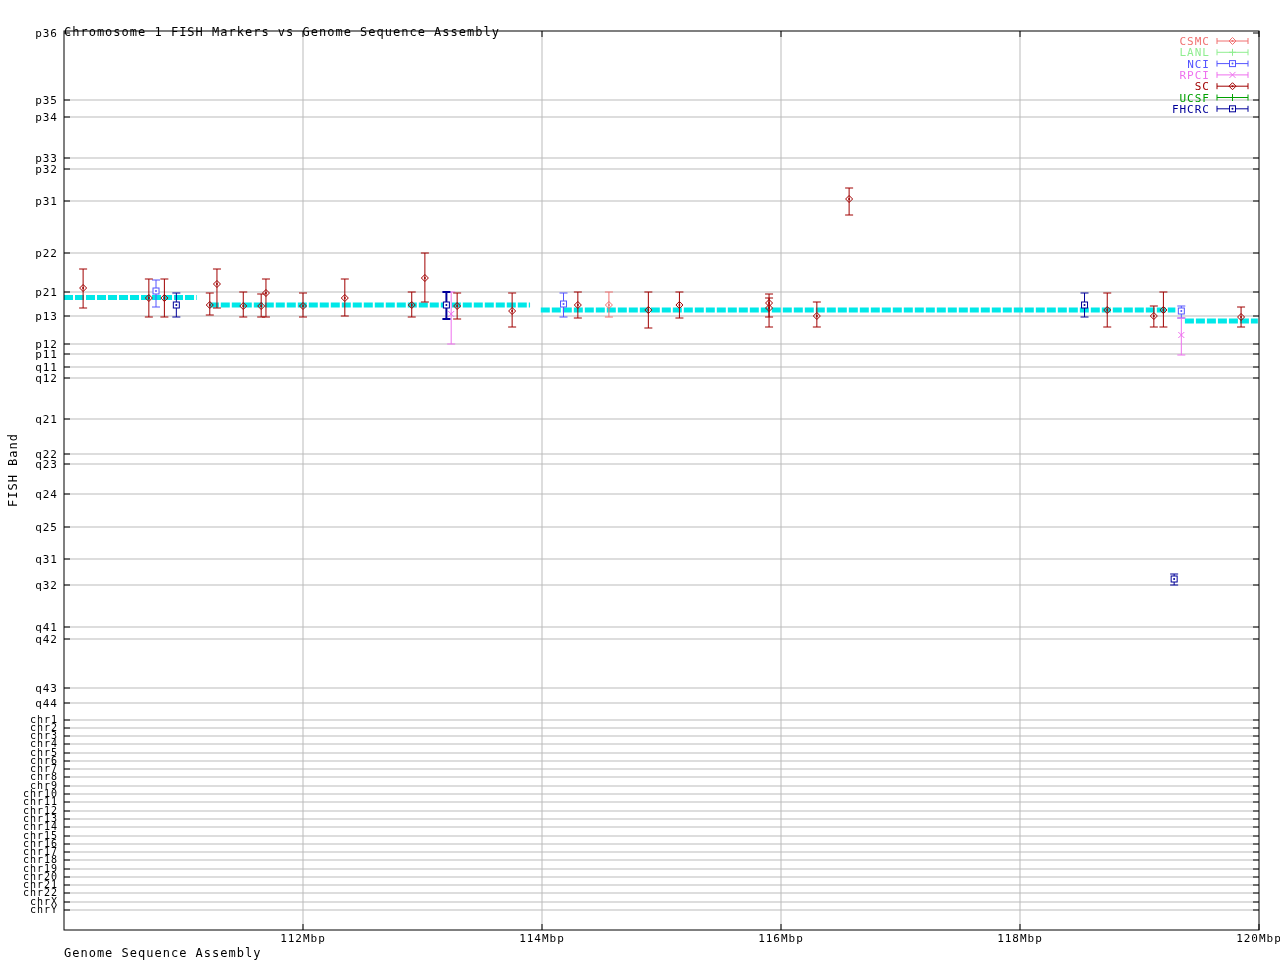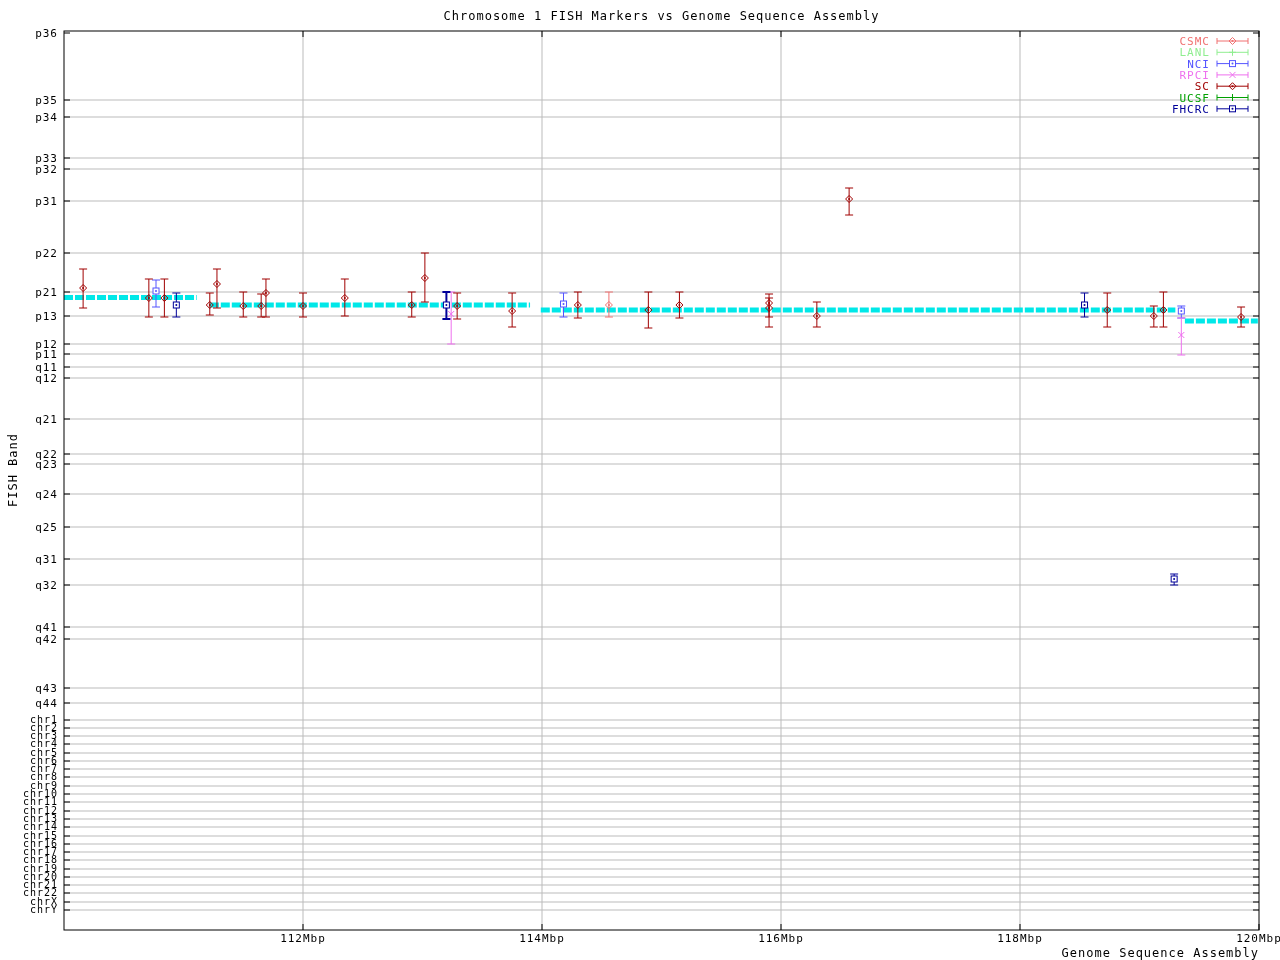--- a/index.html
+++ b/index.html
@@ -1,18 +1,18 @@
 <!DOCTYPE html>
 <html><head>
 <meta charset="utf-8">
 <style>
   html,body{margin:0;padding:0;background:#ffffff;width:1280px;height:960px;overflow:hidden;}
   body{position:relative;font-family:"DejaVu Sans Mono",monospace;color:#000;}
-  .title{position:absolute;top:9px;left:64px;width:1195px;text-align:center;font-size:12px;letter-spacing:1px;white-space:nowrap;}
-  .xlabel{position:absolute;top:946px;left:64px;width:1195px;text-align:right;font-size:12px;letter-spacing:1px;white-space:nowrap;}
+  .title{position:absolute;top:25px;left:64px;width:1195px;font-size:12px;letter-spacing:1px;white-space:nowrap;}
+  .xlabel{position:absolute;top:946px;left:64px;width:1195px;text-align:left;font-size:12px;letter-spacing:1px;white-space:nowrap;}
   .ylabel{position:absolute;top:470px;left:13px;transform:translate(-50%,-50%) rotate(-90deg);font-size:12px;letter-spacing:1px;white-space:nowrap;}
   svg{position:absolute;top:0;left:0;}
 </style>
 </head>
 <body>
 
 <svg id="plot-svg" width="1280" height="960">
     <line x1="64" y1="100" x2="1259" y2="100" stroke="#bbbbbb" stroke-width="1"></line>
     <line x1="64" y1="117" x2="1259" y2="117" stroke="#bbbbbb" stroke-width="1"></line>
     <line x1="64" y1="158" x2="1259" y2="158" stroke="#bbbbbb" stroke-width="1"></line>

